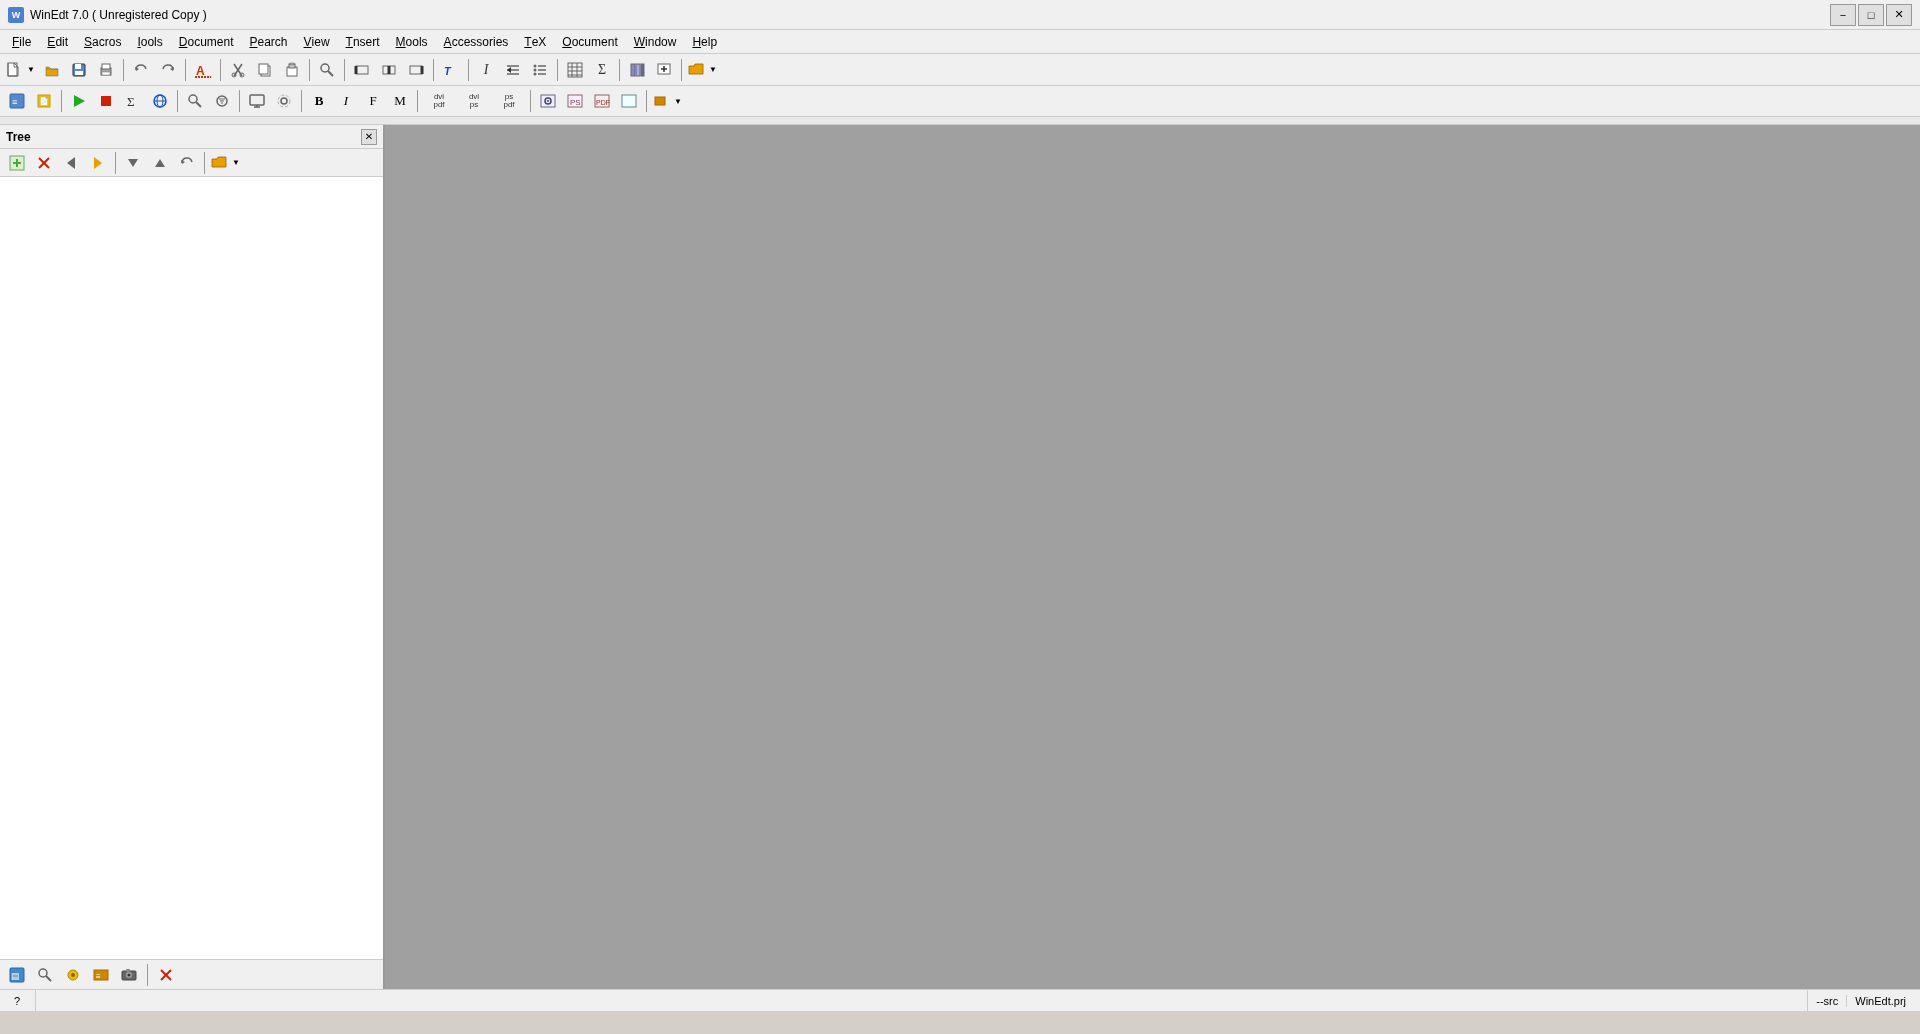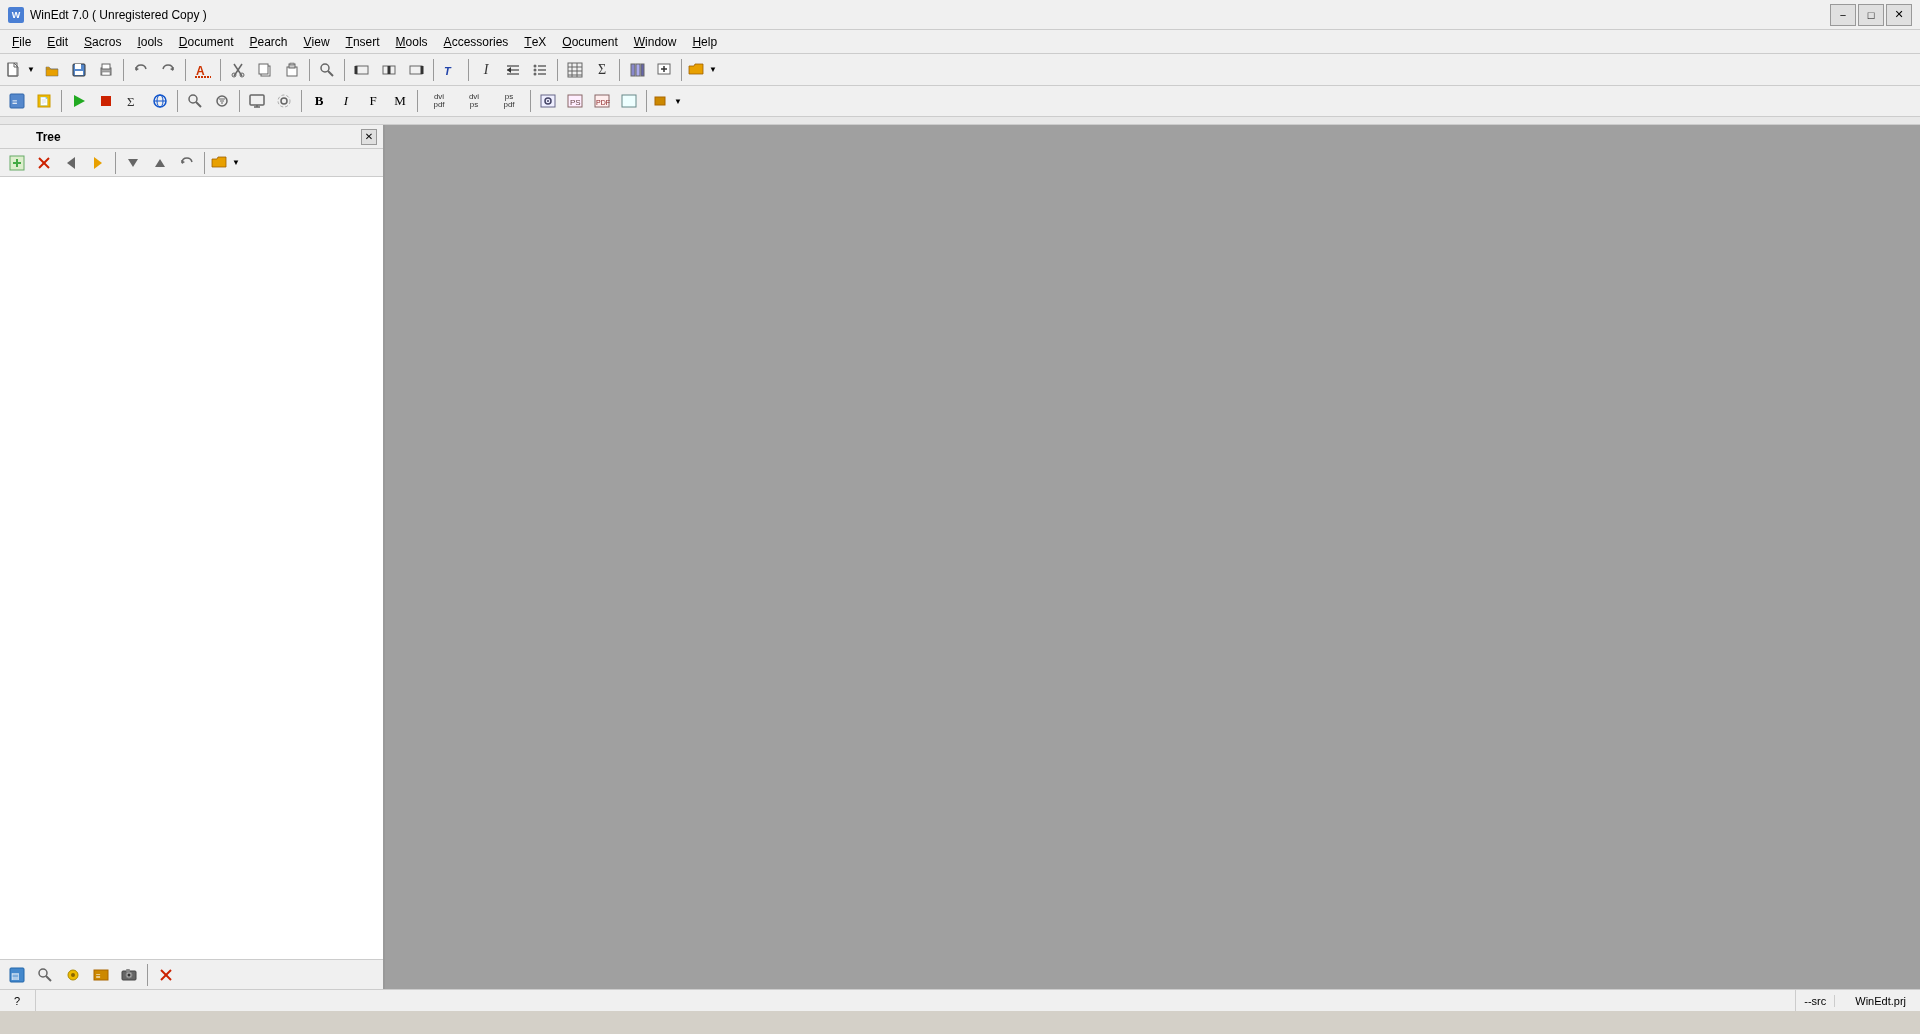--- a/index.html
+++ b/index.html
@@ -145,21 +145,20 @@
       border-bottom: 1px solid #ccc;
       height: 24px;
       display: flex;
       align-items: center;
       justify-content: space-between;
       padding: 0 6px;
     }
     .tree-title {
       font-size: 12px;
       font-weight: bold;
-      margin-left: 30px;
     }
     .tree-close-btn {
       width: 16px;
       height: 16px;
       border: 1px solid #999;
       background: #e0e0e0;
       cursor: pointer;
       display: flex;
       align-items: center;
       justify-content: center;
@@ -212,21 +211,21 @@
       height: 100%;
       display: flex;
       align-items: center;
       min-width: 30px;
     }
     .status-section:last-child { border-right: none; }
     .status-right {
       margin-left: auto;
       display: flex;
       align-items: center;
-      gap: 12px;
+      gap: 0;
     }
   </style>
 </head>
 <body>
 
 <div class="title-bar">
   <div class="title-bar-left">
     <div class="title-bar-icon">
       <span>W</span>
     </div>

